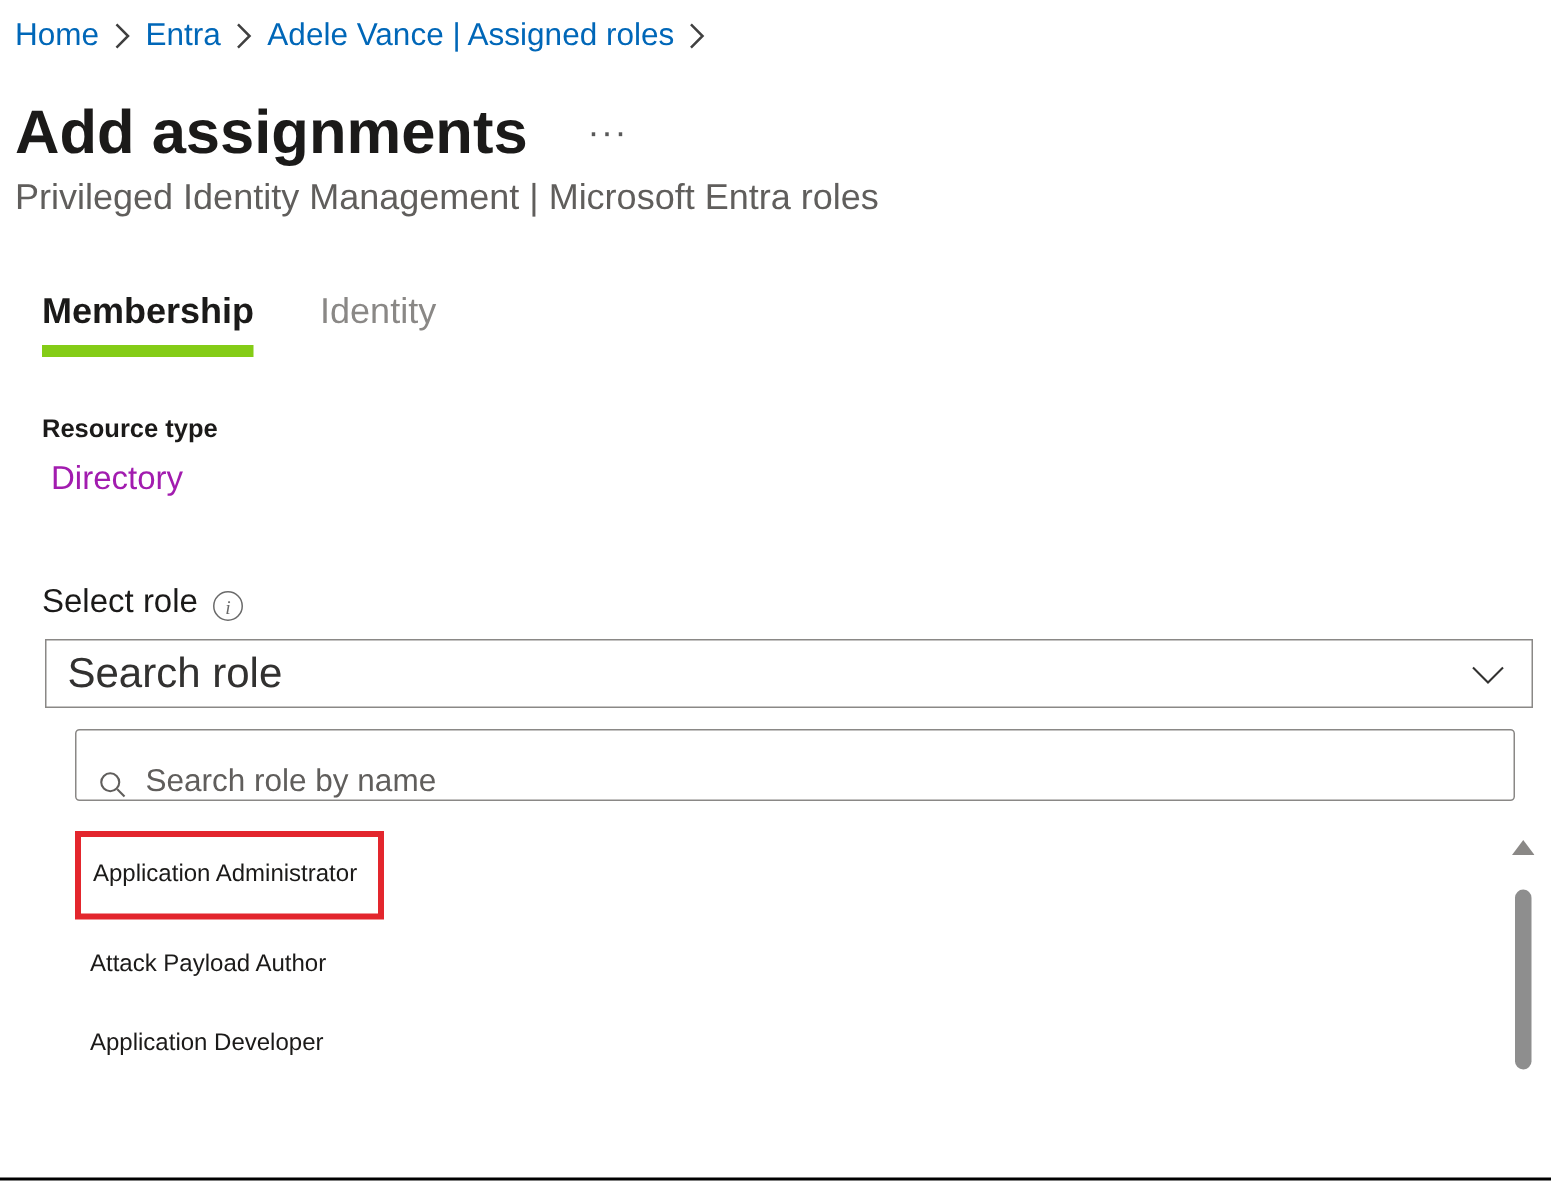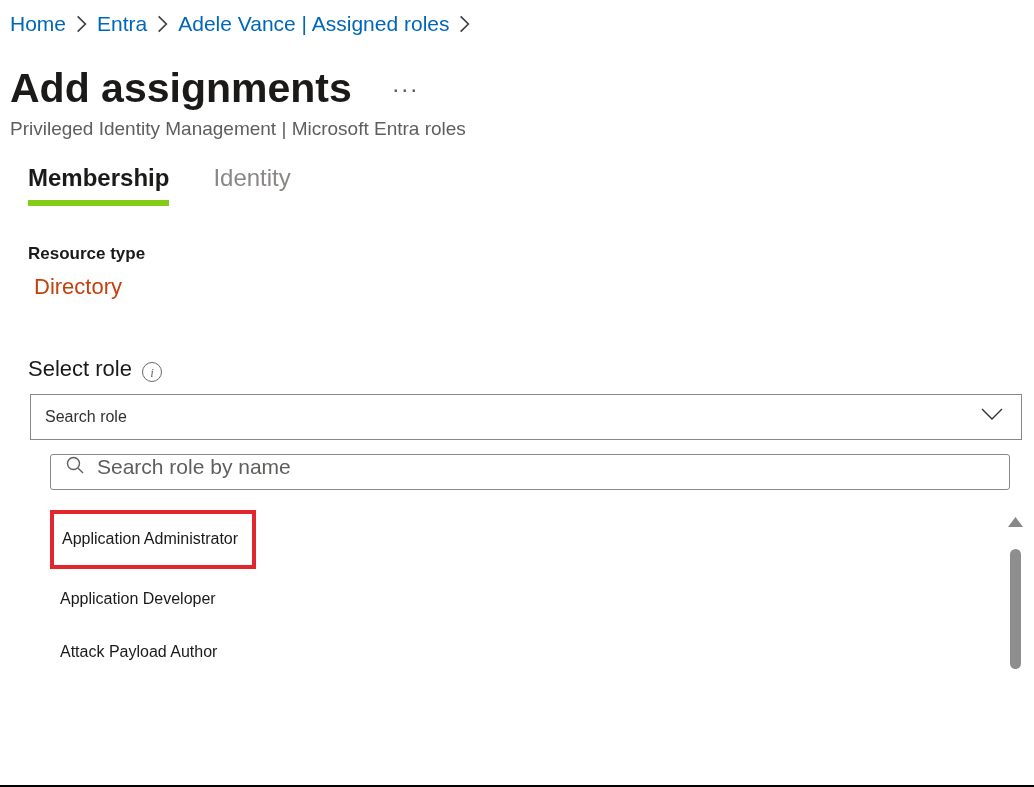--- a/index.html
+++ b/index.html
@@ -48,56 +48,56 @@
       color: #1b1a19;
     }
     .more-dots {
       font-size: 24px;
       color: #595959;
       letter-spacing: 1px;
       user-select: none;
       padding-top: 10px;
     }
     .subtitle {
-      font-size: 19px;
+      font-size: 24px;
       color: #605e5c;
-      margin-bottom: 24px;
+      margin-bottom: 48px;
     }
     .tabs {
       display: flex;
       gap: 44px;
       padding-left: 18px;
       margin-bottom: 38px;
     }
     .tab {
       font-size: 24px;
       padding-bottom: 8px;
       cursor: pointer;
     }
     .tab.active {
       color: #1b1a19;
       font-weight: 600;
-      border-bottom: 6px solid #84cc16;
+      border-bottom: 8px solid #84cc16;
     }
     .tab.inactive {
       color: #8a8886;
       font-weight: 400;
     }
     .section {
       padding-left: 18px;
     }
     .field-label-bold {
       font-size: 17px;
       font-weight: 600;
       color: #1b1a19;
       margin-bottom: 10px;
     }
     .field-value {
       font-size: 22px;
-      color: #c2410c;
+      color: #a21caf;
       padding-left: 6px;
       margin-bottom: 56px;
     }
     .field-label {
       font-size: 22px;
       color: #1b1a19;
       display: flex;
       align-items: flex-end;
       gap: 10px;
       margin-bottom: 12px;
@@ -116,42 +116,42 @@
       color: #6a6a6a;
       line-height: 1;
     }
     .select-box {
       border: 1px solid #8a8886;
       height: 46px;
       display: flex;
       align-items: center;
       justify-content: space-between;
       padding: 0 18px 0 14px;
-      font-size: 16px;
+      font-size: 28px;
       color: #323130;
       cursor: pointer;
       margin-left: 2px;
       margin-right: 2px;
     }
     .chevron-down svg {
       width: 22px;
       height: 14px;
     }
     .dropdown-panel {
       margin-top: 14px;
       padding-left: 22px;
       padding-right: 0;
       position: relative;
     }
     .search-inside {
       border: 1px solid #8a8886;
       border-radius: 3px;
-      height: 36px;
-      display: flex;
-      align-items: flex-start;
+      height: 48px;
+      display: flex;
+      align-items: flex-end;
       padding: 0 14px;
       gap: 12px;
       margin-right: 14px;
       margin-bottom: 20px;
     }
     .search-inside svg {
       width: 20px;
       height: 20px;
       flex-shrink: 0;
     }
@@ -263,22 +263,22 @@
       <svg viewBox="0 0 20 20" fill="none">
         <circle cx="8.5" cy="8.5" r="6" stroke="#605e5c" stroke-width="1.4"></circle>
         <line x1="13.2" y1="13.2" x2="18" y2="18" stroke="#605e5c" stroke-width="1.4"></line>
       </svg>
       <input type="text" placeholder="Search role by name" style="">
     </div>
 
     <div class="options-wrap">
       <div class="options">
         <div class="option highlighted">Application Administrator</div>
+        <div class="option">Attack Payload Author</div>
         <div class="option">Application Developer</div>
-        <div class="option">Attack Payload Author</div>
       </div>
       <div class="scrollbar">
         <span class="scroll-arrow">
           <svg viewBox="0 0 15 10" fill="#8a8886">
               <path d="M7.5 0L15 10H0z"></path>
             </svg>
         </span>
         <div class="scroll-thumb"></div>
       </div>
     </div>

